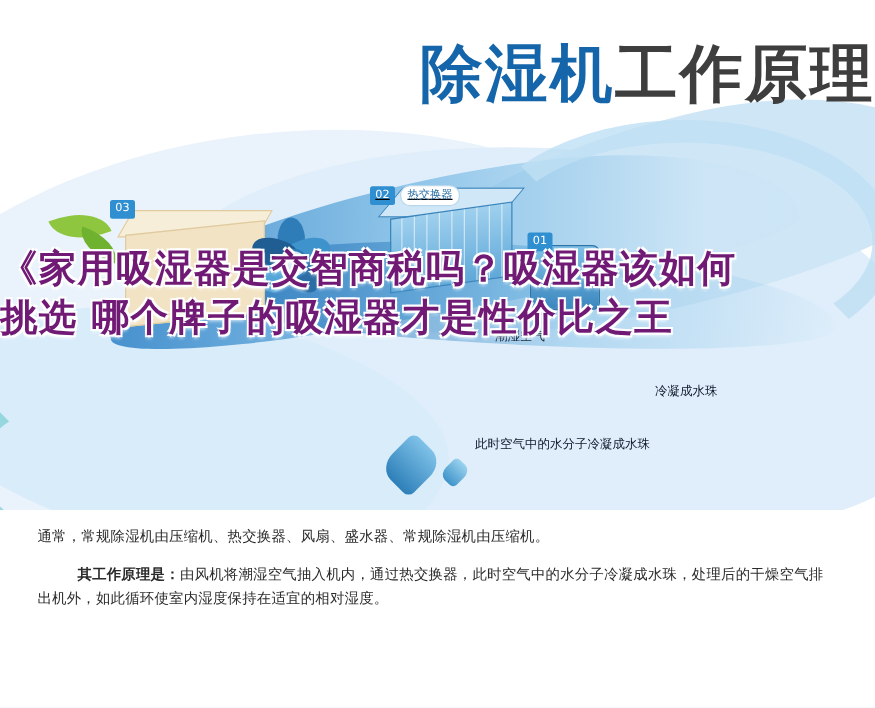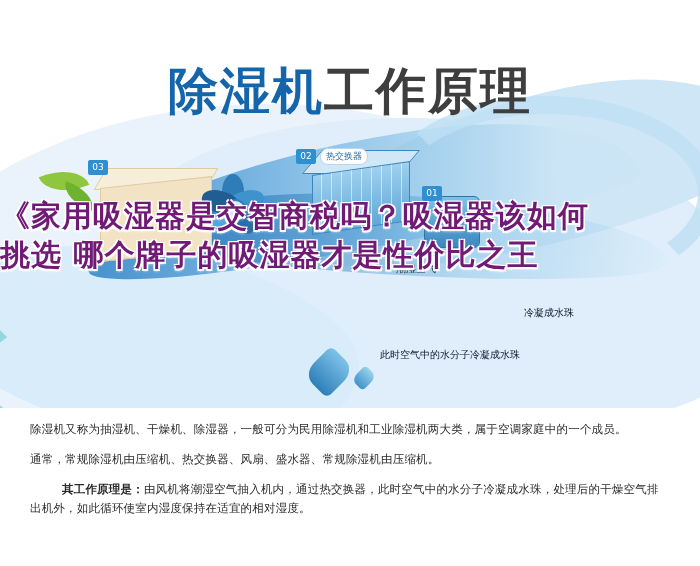--- a/index.html
+++ b/index.html
@@ -91,23 +91,22 @@
     border-radius: 50% 50% 60% 40% / 70% 60% 40% 30%;
     transform: rotate(4deg);
   }
 
   
   .banner-title {
     position: absolute;
     left: 0;
     top: 26px;
     width: 700px;
-    text-align: center;
+    text-align: right;
     z-index: 6;
-    margin-top: 32px;
   }
   .banner-title .t1 {
     font-family: "DejaVu Sans", "Liberation Sans", sans-serif;
     font-size: 50px;
     font-weight: bold;
     color: #1565ab;
     letter-spacing: 2px;
   }
   .banner-title .t2 {
     font-family: "DejaVu Sans", "Liberation Sans", sans-serif;
@@ -167,21 +166,21 @@
     border: 1px solid #b9d7ea;
     color: #2a6ea5;
     font-size: 9px;
     line-height: 13px;
     padding: 1px 5px;
     border-radius: 8px;
     font-family: "DejaVu Sans", sans-serif;
     white-space: nowrap;
   }
   .tag-03 { left: 88px; top: 160px; }
-  .tag-02 { left: 296px; top: 148px; }
+  .tag-02 { left: 296px; top: 148px; text-decoration: underline; }
   .tag-01 { left: 374px; top: 186px; padding-left: 48px; }
 
   
   .room {
     position: absolute;
     left: 100px;
     top: 182px;
     width: 110px;
     height: 72px;
     background: #f2e3c4;
@@ -458,18 +457,17 @@
     </div>
 
     <div class="air-label air-1">潮湿空气</div>
     <div class="air-label air-2">冷凝成水珠</div>
     <div class="air-label air-3">此时空气中的水分子冷凝成水珠</div>
 
     <div class="overlay-text">《家用吸湿器是交智商税吗？吸湿器该如何挑选 哪个牌子的吸湿器才是性价比之王</div>
   </div>
 
   <div class="body-text">
-    <p>除湿机又称为抽湿机、干燥机、除湿器，一般可分为民用除湿机和工业除湿机两大类，属于空调家庭中的一个成员。</p>
     <p>通常，常规除湿机由压缩机、热交换器、风扇、盛水器、常规除湿机由压缩机。</p>
     <p class="para-wrap"><span class="inline-lead">其工作原理是：</span><span>由风机将潮湿空气抽入机内，通过热交换器，此时空气中的水分子冷凝成水珠，处理后的干燥空气排出机外，如此循环使室内湿度保持在适宜的相对湿度。</span></p>
   </div>
 
 </div>
 
 </body></html>

